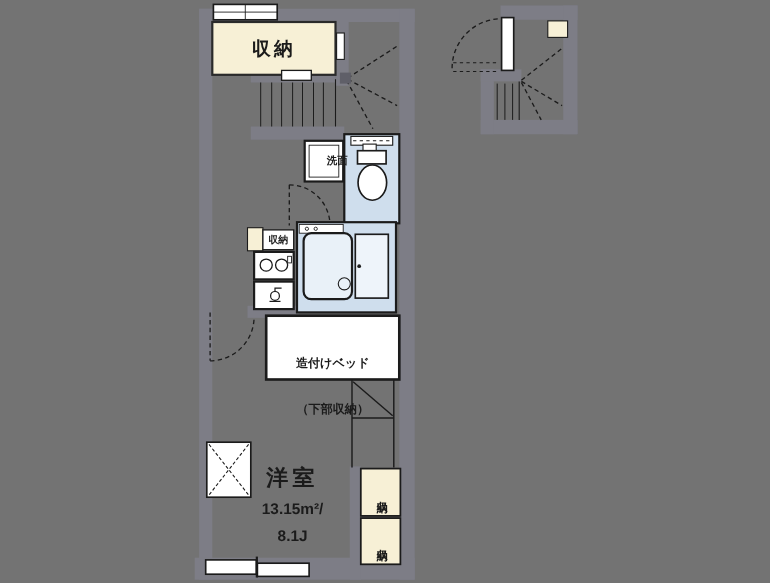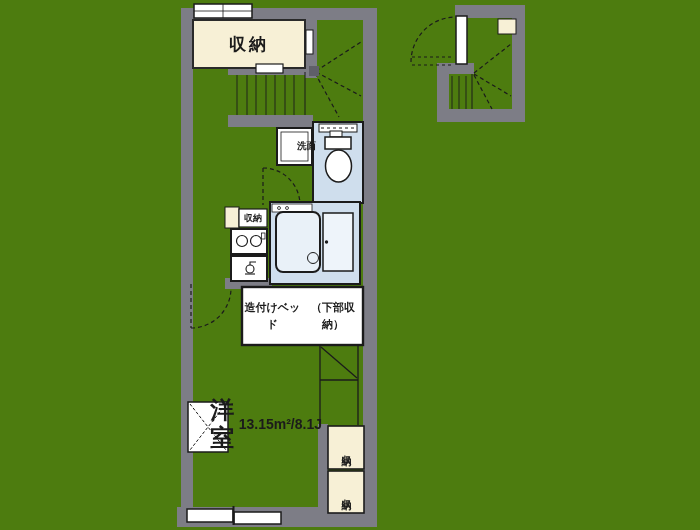--- a/index.html
+++ b/index.html
@@ -1,28 +1,28 @@
 <!DOCTYPE html>
 <html><head>
 <meta charset="utf-8">
 <style>
   html,body{margin:0;padding:0;background:#ffffff;}
-  #canvas{position:relative;width:700px;height:530px;background:#4d7c0f;overflow:hidden;
+  #canvas{position:relative;width:700px;height:530px;background:#737373;overflow:hidden;
           font-family:"Liberation Sans", sans-serif;color:#1b1b1b;}
   #plan-svg{position:absolute;left:0;top:0;}
   .lbl{position:absolute;display:flex;align-items:center;justify-content:center;
        color:#1b1b1b;text-align:center;}
-  .lbl-col{position:absolute;display:flex;flex-direction:row;align-items:center;
-       justify-content:space-between;color:#1b1b1b;text-align:center;}
+  .lbl-col{position:absolute;display:flex;flex-direction:column;align-items:center;
+       justify-content:space-between;color:#1b1b1b;text-align:center;margin-top:36px;}
   .vtext{writing-mode:vertical-rl;text-orientation:upright;letter-spacing:1px;}
   .closet-top-label{font-size:17px;font-weight:bold;letter-spacing:3px;}
   .tiny-label{font-size:9px;font-weight:bold;}
   .washer-label{font-size:9.5px;font-weight:bold;letter-spacing:0px;}
   .bed-label{font-size:11px;font-weight:bold;line-height:1.55;}
-  .room-name{font-size:24px;font-weight:bold;letter-spacing:4px;line-height:1.15;}
+  .room-name{font-size:20px;font-weight:bold;letter-spacing:4px;line-height:1.15;font-family:Liberation Serif, serif;}
   .room-area{font-size:14px;font-weight:bold;line-height:1.3;}
   .vclos{font-size:10px;font-weight:bold;}
 </style>
 </head>
 <body>
 
 <div id="canvas">
 
 <svg id="plan-svg" width="700" height="530" viewBox="0 0 700 530">
 

